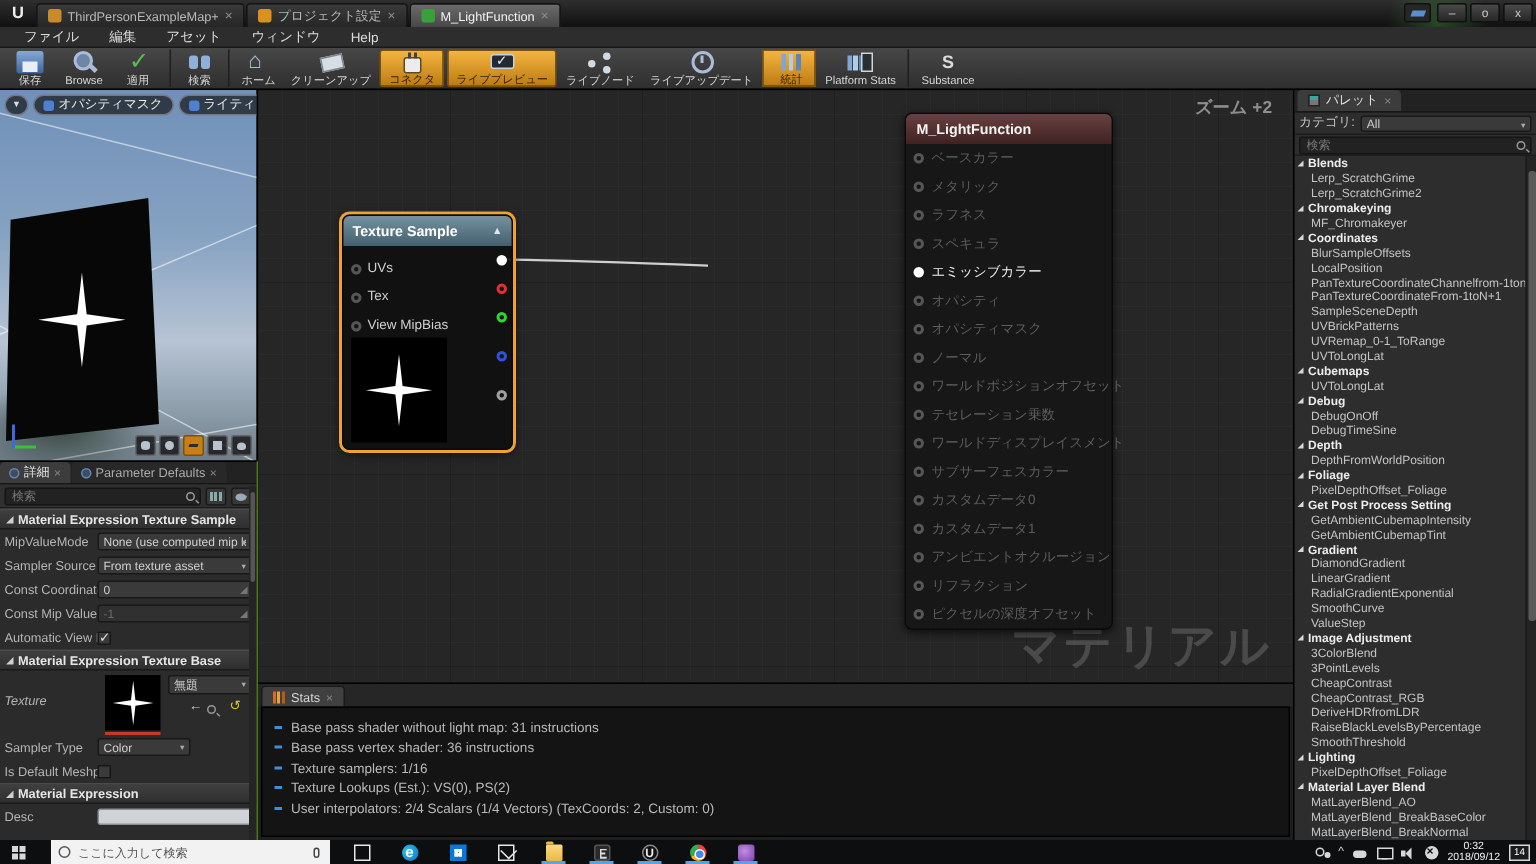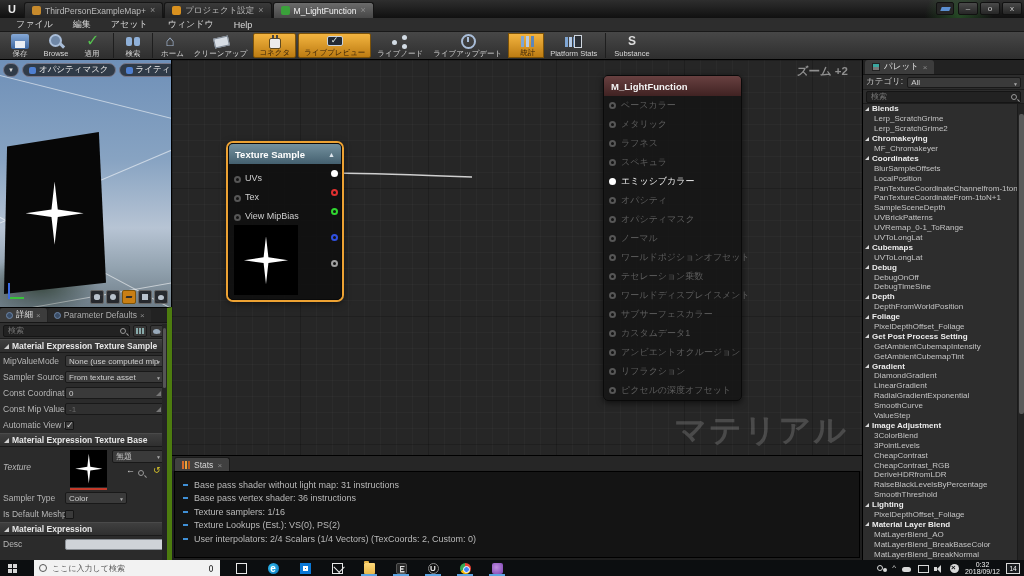--- a/index.html
+++ b/index.html
@@ -70,21 +70,21 @@
   .shapebtn{width:14px;height:14px;background:rgba(25,25,28,.85);border:1px solid #666;border-radius:2px;position:relative;}
   .shapebtn.active{background:#c97f14;border-color:#7c5208;}
   .shapebtn i{position:absolute;left:3px;top:3px;right:3px;bottom:3px;background:#b9c2cc;}
   .shapebtn .sh-cyl{border-radius:3px/2px;}
   .shapebtn .sh-sph{border-radius:50%;}
   .shapebtn .sh-pln{top:5px;bottom:5px;transform:skewX(-18deg);background:#2d2d2d;}
   .shapebtn .sh-cub{}
   .shapebtn .sh-tea{border-radius:50% 50% 40% 40%;top:4px;}
 
   
-  #details{position:absolute;left:0;top:307px;width:172px;height:253px;background:#2b2b2b;border-right:5px solid #4d7c0f;border-top:1px solid #000;font-size:8.5px;color:#c2c2c2;overflow:hidden;}
+  #details{position:absolute;left:0;top:307px;width:172px;height:253px;background:#2b2b2b;border-right:1px solid #4d7c0f;border-top:1px solid #000;font-size:8.5px;color:#c2c2c2;overflow:hidden;}
   #dtabs{display:flex;height:15px;background:#222;border-bottom:1px solid #161616;}
   .dtab{display:flex;align-items:center;gap:3px;padding:0 6px;font-size:8.5px;color:#aaa;background:#282828;margin-right:1px;border-radius:3px 3px 0 0;}
   .dtab.active{background:#3c3c3c;color:#e8e8e8;}
   .dtab .dico{width:7px;height:7px;border:1px solid #6d86a8;border-radius:50%;background:#3a4d66;}
   .dtab .tabclose::after{content:"×";color:#888;font-size:8px;}
   #dsearchrow{display:flex;align-items:center;height:16px;padding:2px 3px;gap:3px;background:#2f2f2f;border-bottom:1px solid #1c1c1c;}
   .searchbox{flex:1;position:relative;height:12px;background:#222;border:1px solid #151515;border-radius:2px;}
   .searchbox input{position:absolute;inset:0;background:transparent;border:none;color:#ccc;font-size:8px;padding:0 12px 0 4px;outline:none;width:100%;}
   .searchbox input::placeholder{color:#777;}
   .mag{position:absolute;right:3px;top:2px;width:6px;height:6px;border:1px solid #999;border-radius:50%;}
@@ -583,20 +583,24 @@
           <div class="matpin-row">
             <span class="pin"></span>
             <span class="inlabel">ワールドディスプレイスメント</span>
           </div>
 
           <div class="matpin-row">
             <span class="pin"></span>
             <span class="inlabel">サブサーフェスカラー</span>
           </div>
 
+          <div class="matpin-row">
+            <span class="pin"></span>
+            <span class="inlabel">カスタムデータ0</span>
+          </div>
 
           <div class="matpin-row">
             <span class="pin"></span>
             <span class="inlabel">カスタムデータ1</span>
           </div>
 
           <div class="matpin-row">
             <span class="pin"></span>
             <span class="inlabel">アンビエントオクルージョン</span>
           </div>

